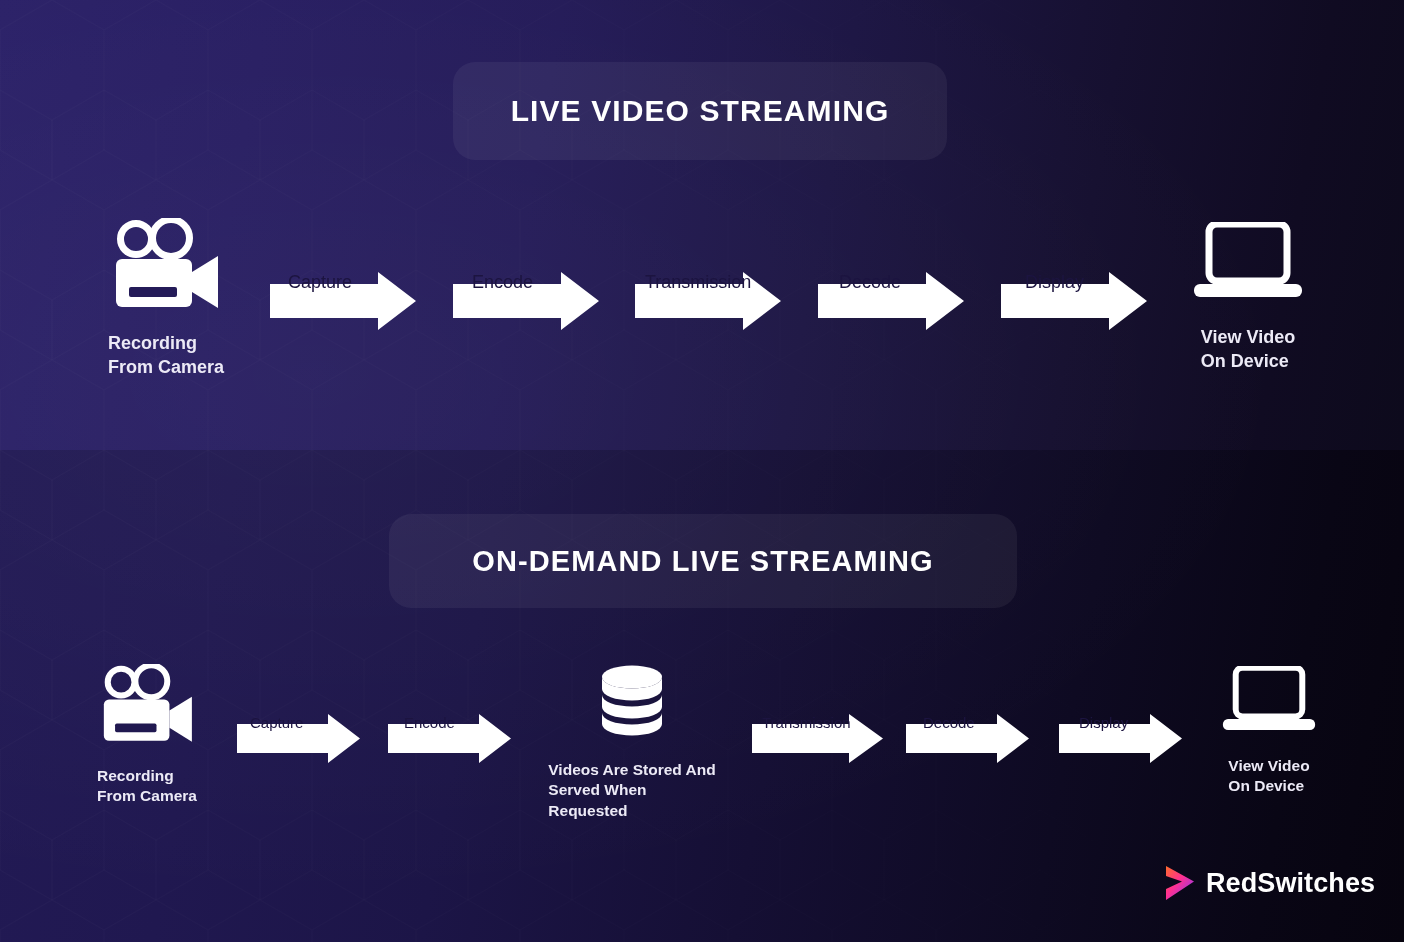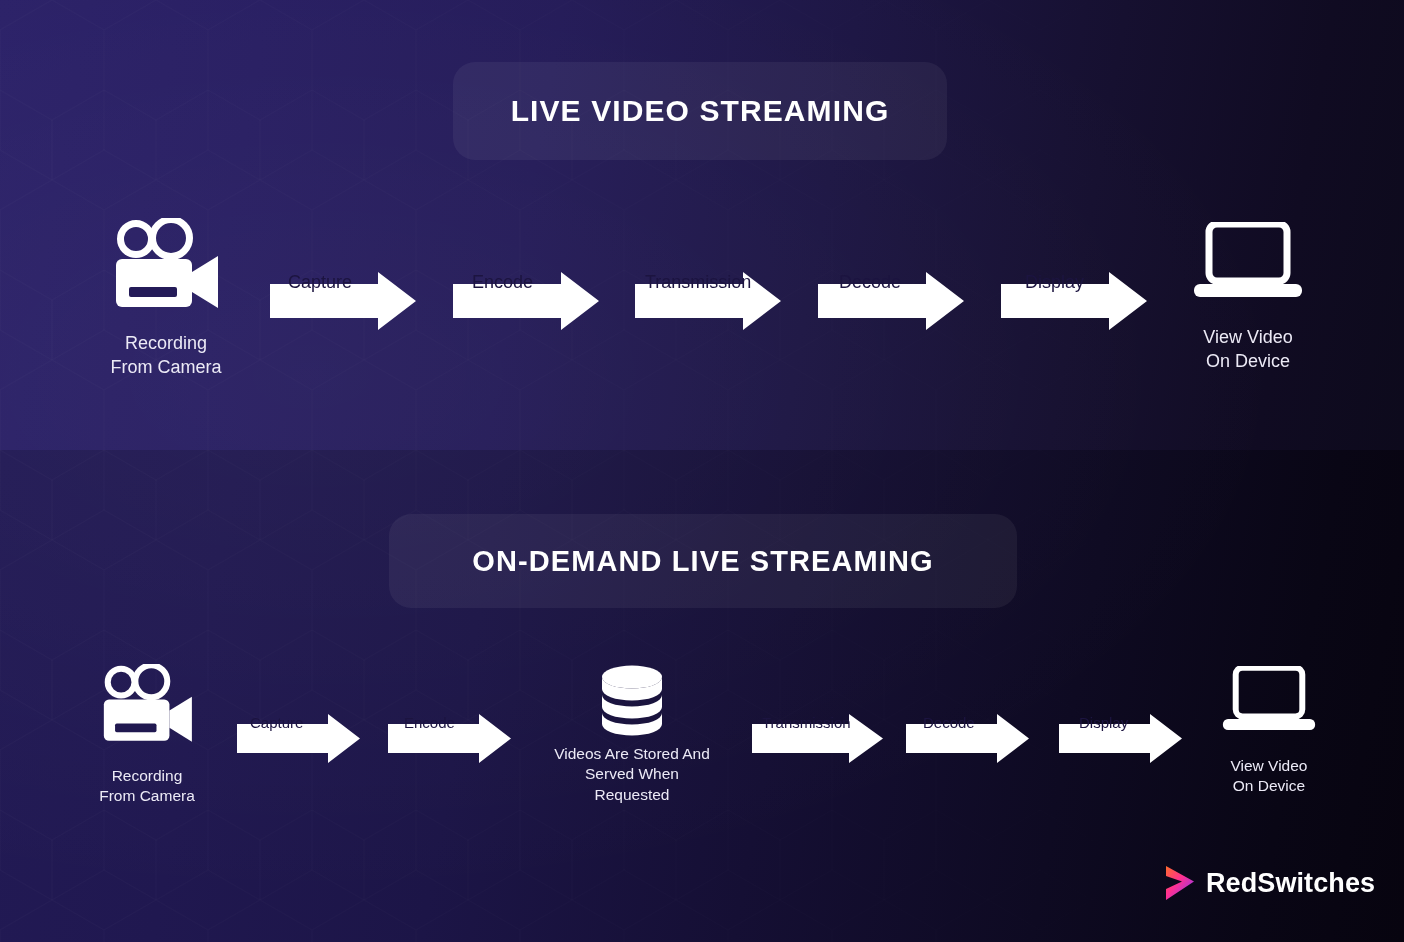--- a/index.html
+++ b/index.html
@@ -98,24 +98,24 @@
 
   
   .node {
     position: absolute;
     display: flex;
     flex-direction: column;
     align-items: center;
   }
   .node .caption {
     color: #eceaf6;
-    text-align: center;
+    text-align: left;
     line-height: 1.32;
     white-space: pre-line;
-    font-weight: 400;
+    font-weight: 700;
   }
 
   
   .arrow {
     position: absolute;
     display: flex;
     align-items: flex-start;
   }
   .arrow .arrow-label {
     color: #1c1440;
@@ -263,21 +263,21 @@
     <span class="arrow-label" style="font-size:15px; margin-left:16px;">Encode</span>
   </div>
 
   <div class="node" id="od-storage" style="left:522px; top:664px; width:220px;">
     <svg width="66" height="72" viewBox="0 0 66 72">
       <ellipse cx="33" cy="13" rx="30" ry="11.5" fill="#ffffff"></ellipse>
       <path d="M3 13 L3 25 A30 11.5 0 0 0 63 25 L63 13 A30 11.5 0 0 1 3 13 Z" fill="#ffffff"></path>
       <path d="M3 31 L3 43 A30 11.5 0 0 0 63 43 L63 31 A30 11.5 0 0 1 3 31 Z" fill="#ffffff"></path>
       <path d="M3 49 L3 60 A30 11.5 0 0 0 63 60 L63 49 A30 11.5 0 0 1 3 49 Z" fill="#ffffff"></path>
     </svg>
-    <div class="caption" style="font-size:15.5px; margin-top:8px;">Videos Are Stored And
+    <div class="caption" style="font-size:15.5px; margin-top:24px;">Videos Are Stored And
 Served When
 Requested</div>
   </div>
 
   <div class="arrow" style="left:752px; top:714px; width:131px; height:49px;">
     <svg width="131" height="49" viewBox="0 0 131 49" style="position:absolute; left:0; top:0;">
       <path d="M0 10 L97 10 L97 0 L131 24.5 L97 49 L97 39 L0 39 Z" fill="#ffffff"></path>
     </svg>
     <span class="arrow-label" style="font-size:15px; margin-left:10px;">Transmission</span>
   </div>

